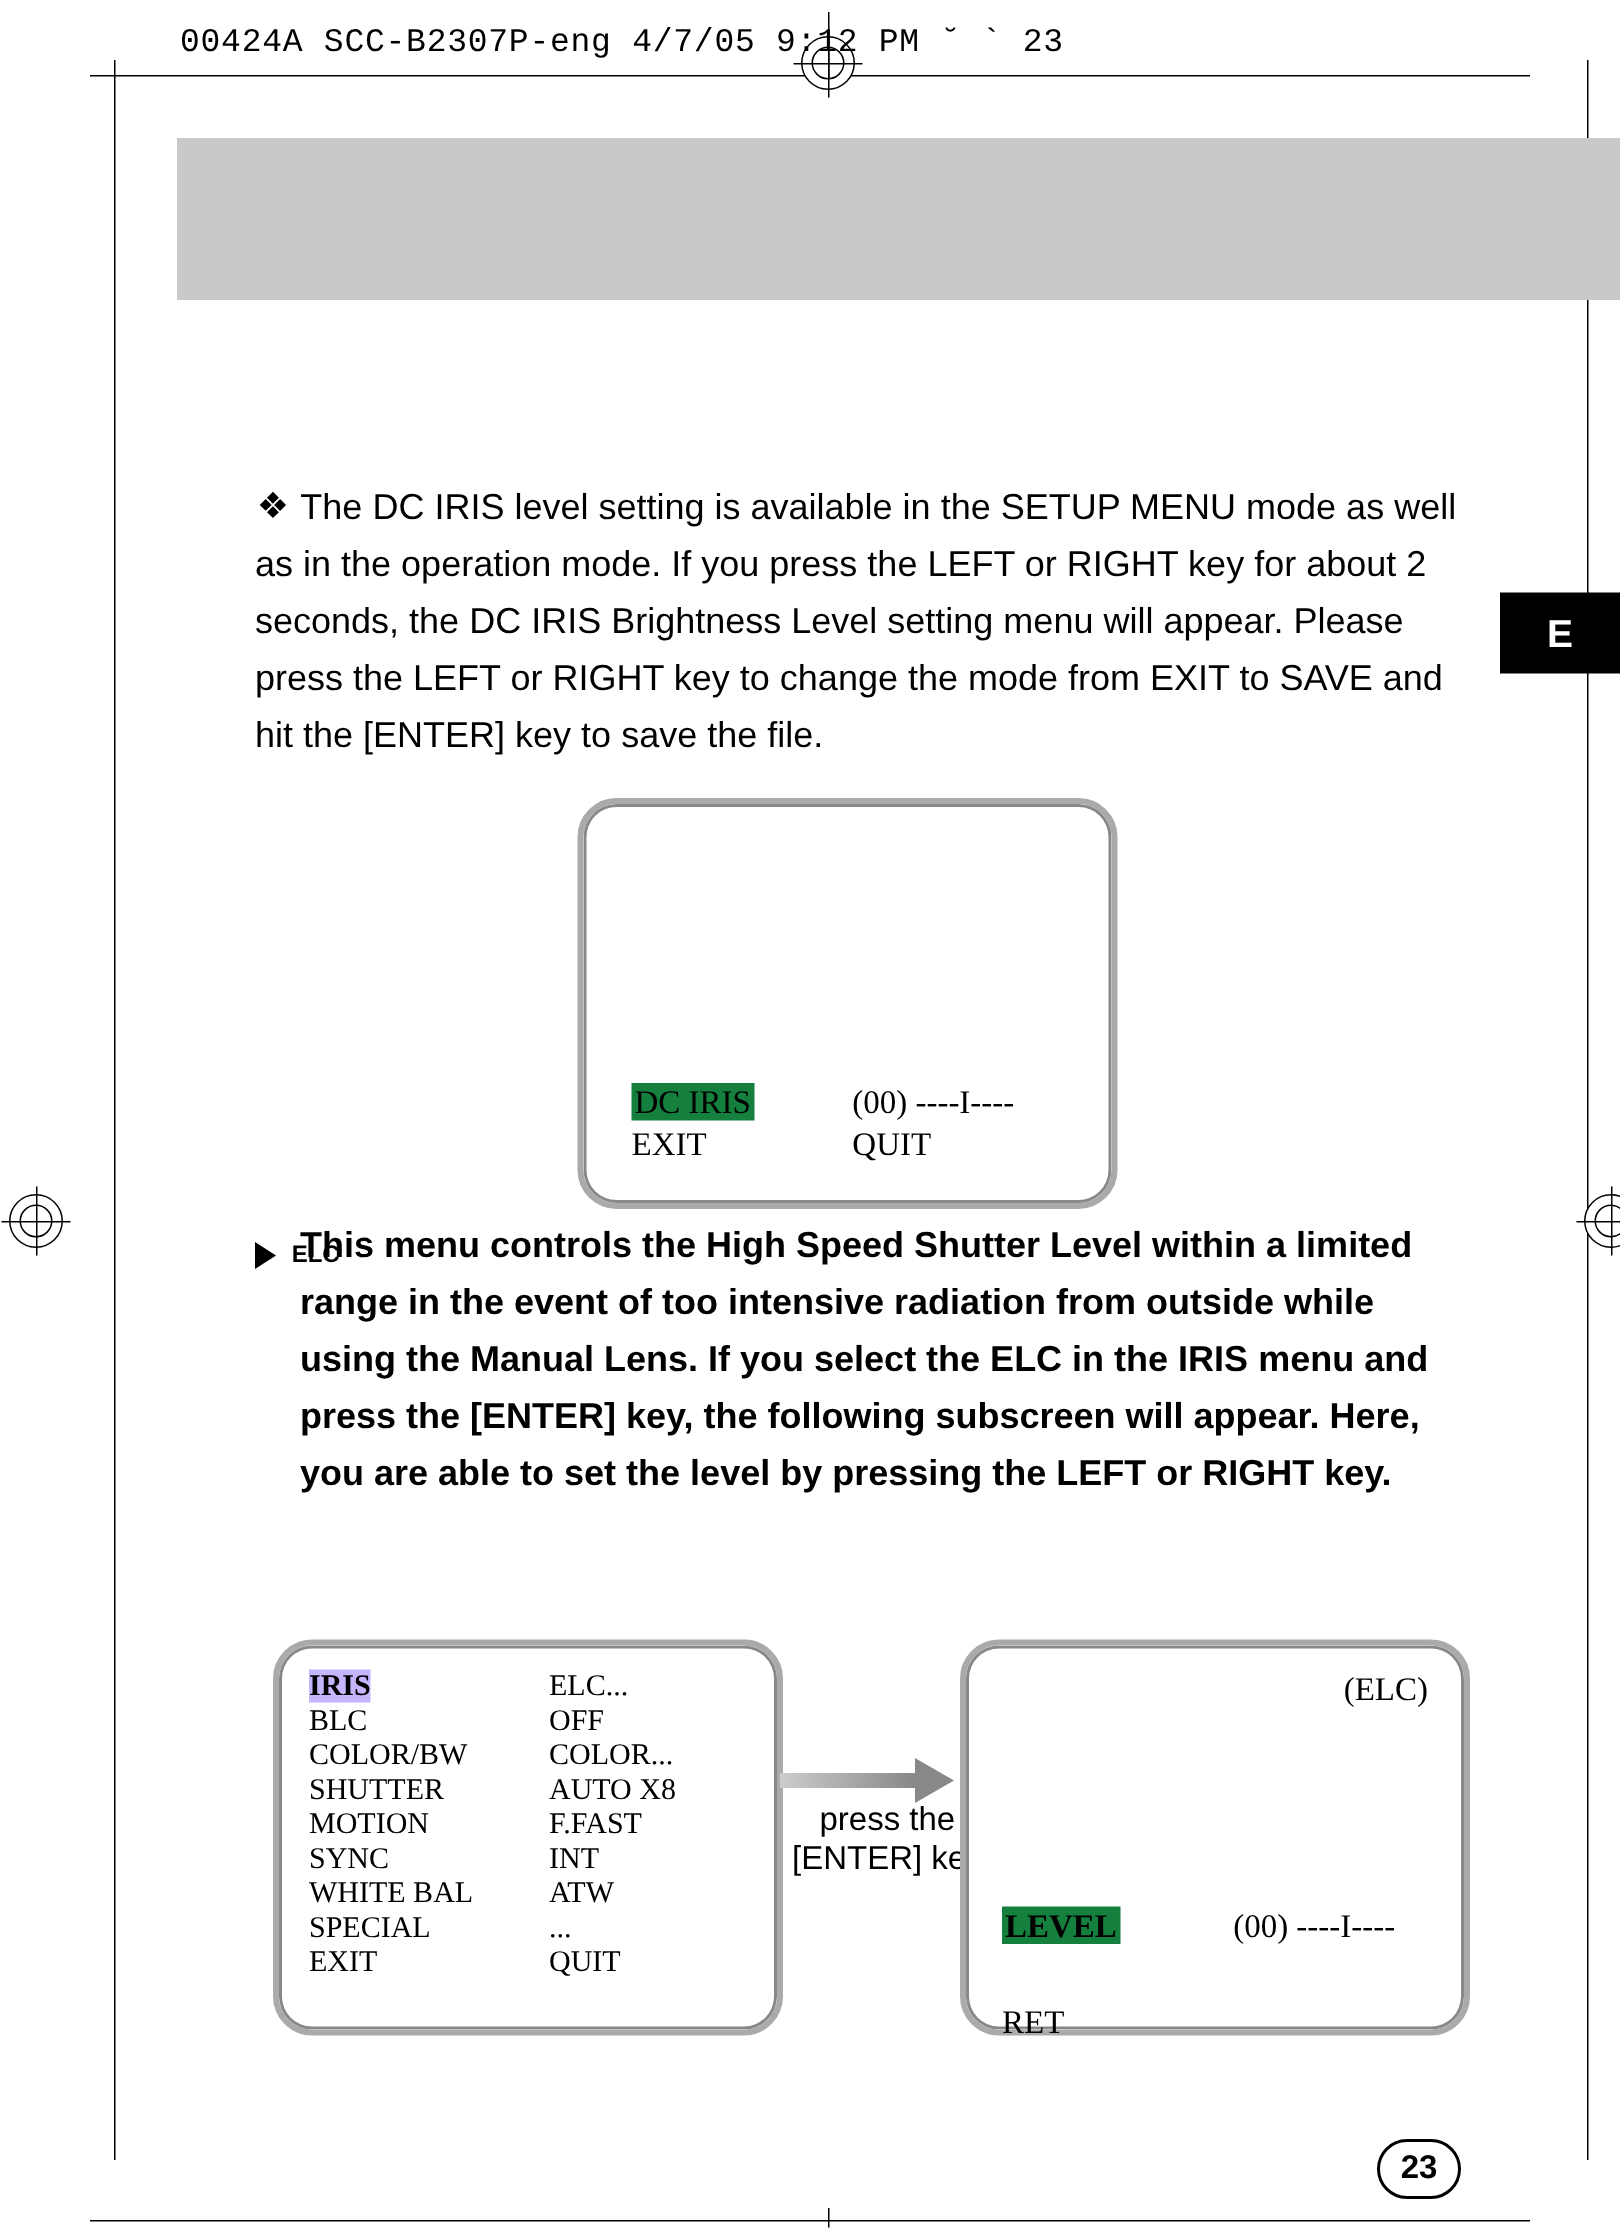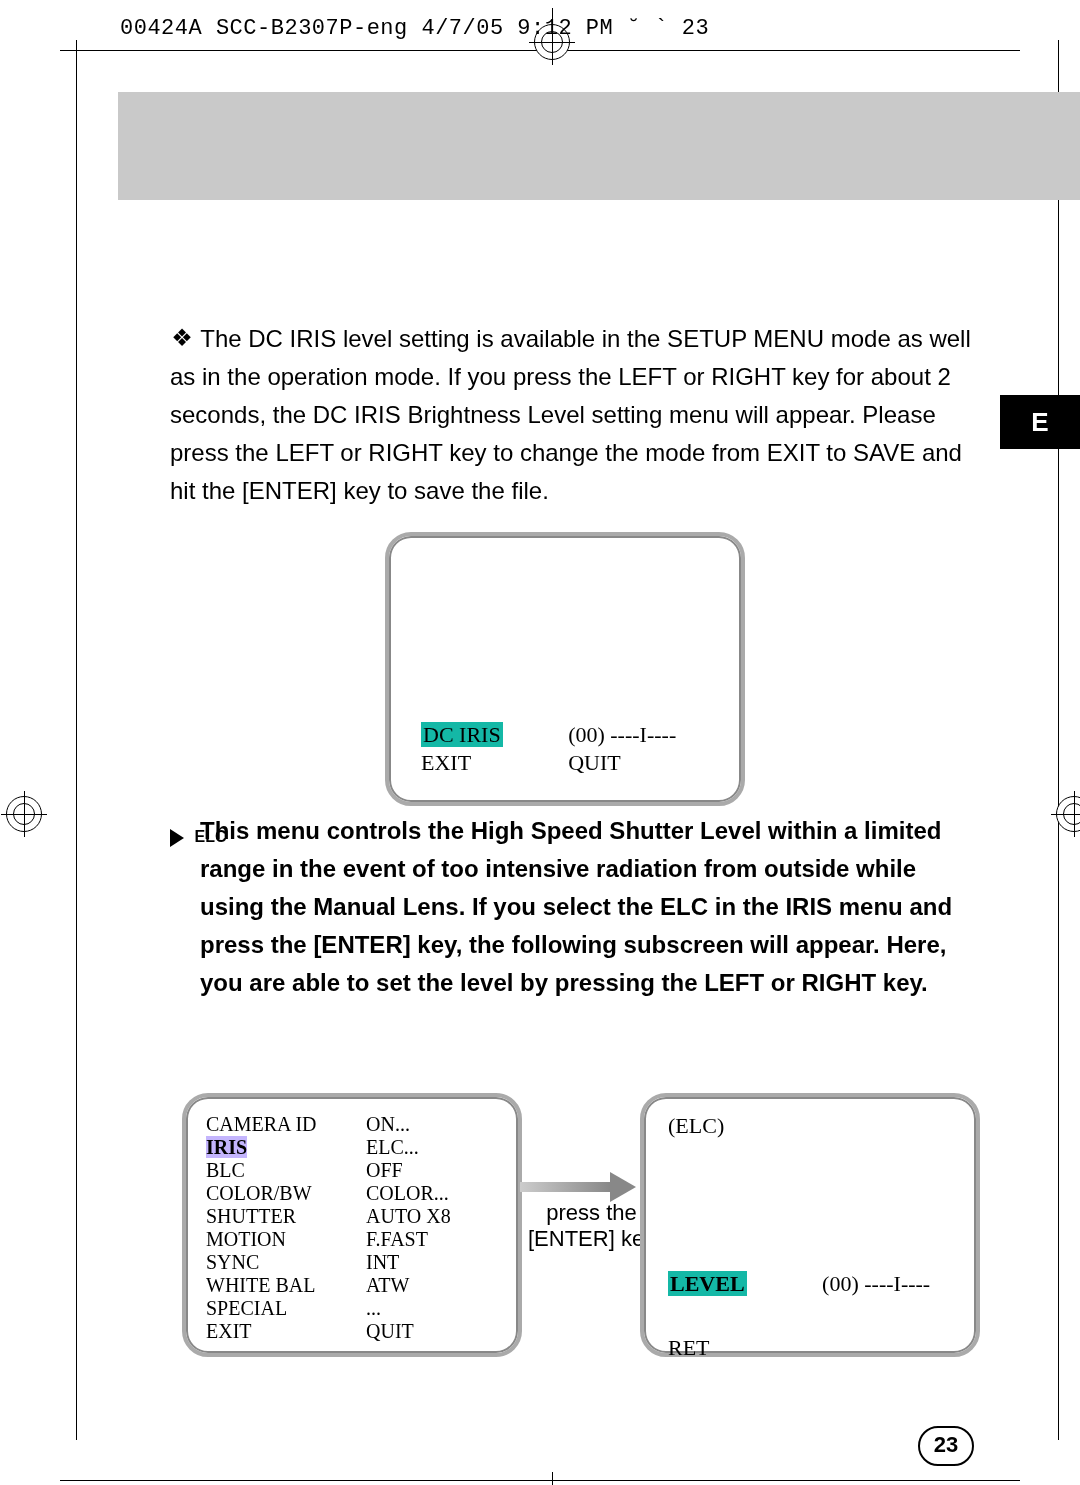--- a/index.html
+++ b/index.html
@@ -99,21 +99,21 @@
 
   .box1-wrap {
     position: absolute;
     top: 532px;
     left: 385px;
     width: 360px;
     height: 274px;
   }
   .box1-row { position:absolute; left:32px; }
   .box1-row span.col2 { display:inline-block; margin-left:60px; }
-  .hl { background: #14b8a6; padding: 0 2px; }
+  .hl { background: #15803d; padding: 0 2px; }
 
   .elc-header {
     position:absolute;
     top: 828px;
     left: 170px;
     font-size: 16px;
   }
   .triangle-r {
     display:inline-block;
     width:0;height:0;
@@ -238,24 +238,20 @@
 <div class="elc-header">
   <span class="triangle-r"></span>
   <b>ELC</b>
 </div>
 <div class="para" style="position:absolute; top:812px; left:200px; width:778px;font-weight:bold;">
   <span>This menu controls the High Speed Shutter Level within a limited range in the event of too intensive radiation from outside while using the Manual Lens. If you select the ELC in the IRIS menu and press the [ENTER] key, the following subscreen will appear. Here, you are able to set the level by pressing the LEFT or RIGHT key.</span>
 </div>
 
 <div class="box2-wrap screen-box">
   <div class="menu-table" style="padding:16px 20px;" id="menu-table">
-      <div>
-        <span class="k"><span>CAMERA ID</span></span>
-        <span>ON...</span>
-      </div>
       <div class="hl-row">
         <span class="k"><span style="background: #c4b5fd; font-weight: bold; text-align: center;">IRIS</span></span>
         <span>ELC...</span>
       </div>
       <div>
         <span class="k"><span>BLC</span></span>
         <span>OFF</span>
       </div>
       <div>
         <span class="k"><span>COLOR/BW</span></span>
@@ -291,21 +287,21 @@
 <div class="arrow-wrap">
   <div class="arrow-shaft"></div>
   <div class="arrow-head"></div>
 </div>
 <div class="mid-label">
   <div>press the</div>
   <div>[ENTER] key</div>
 </div>
 
 <div class="box3-wrap screen-box">
-  <div class="screen-inner" style="padding:16px 24px; position:relative; height:100%;">
+  <div class="screen-inner" style="padding:16px 24px; position:relative; height:100%;text-align:right;">
     <div>(ELC)</div>
     <div style="position:absolute; top:174px; left:24px;">
       <span class="hl" style="font-weight:bold;">LEVEL</span>
       <span style="margin-left:70px;">(00) ----I----</span>
     </div>
     <div style="position:absolute; top:204px; left:24px;margin-top:34px;">
       <span>RET</span>
     </div>
   </div>
 </div>

